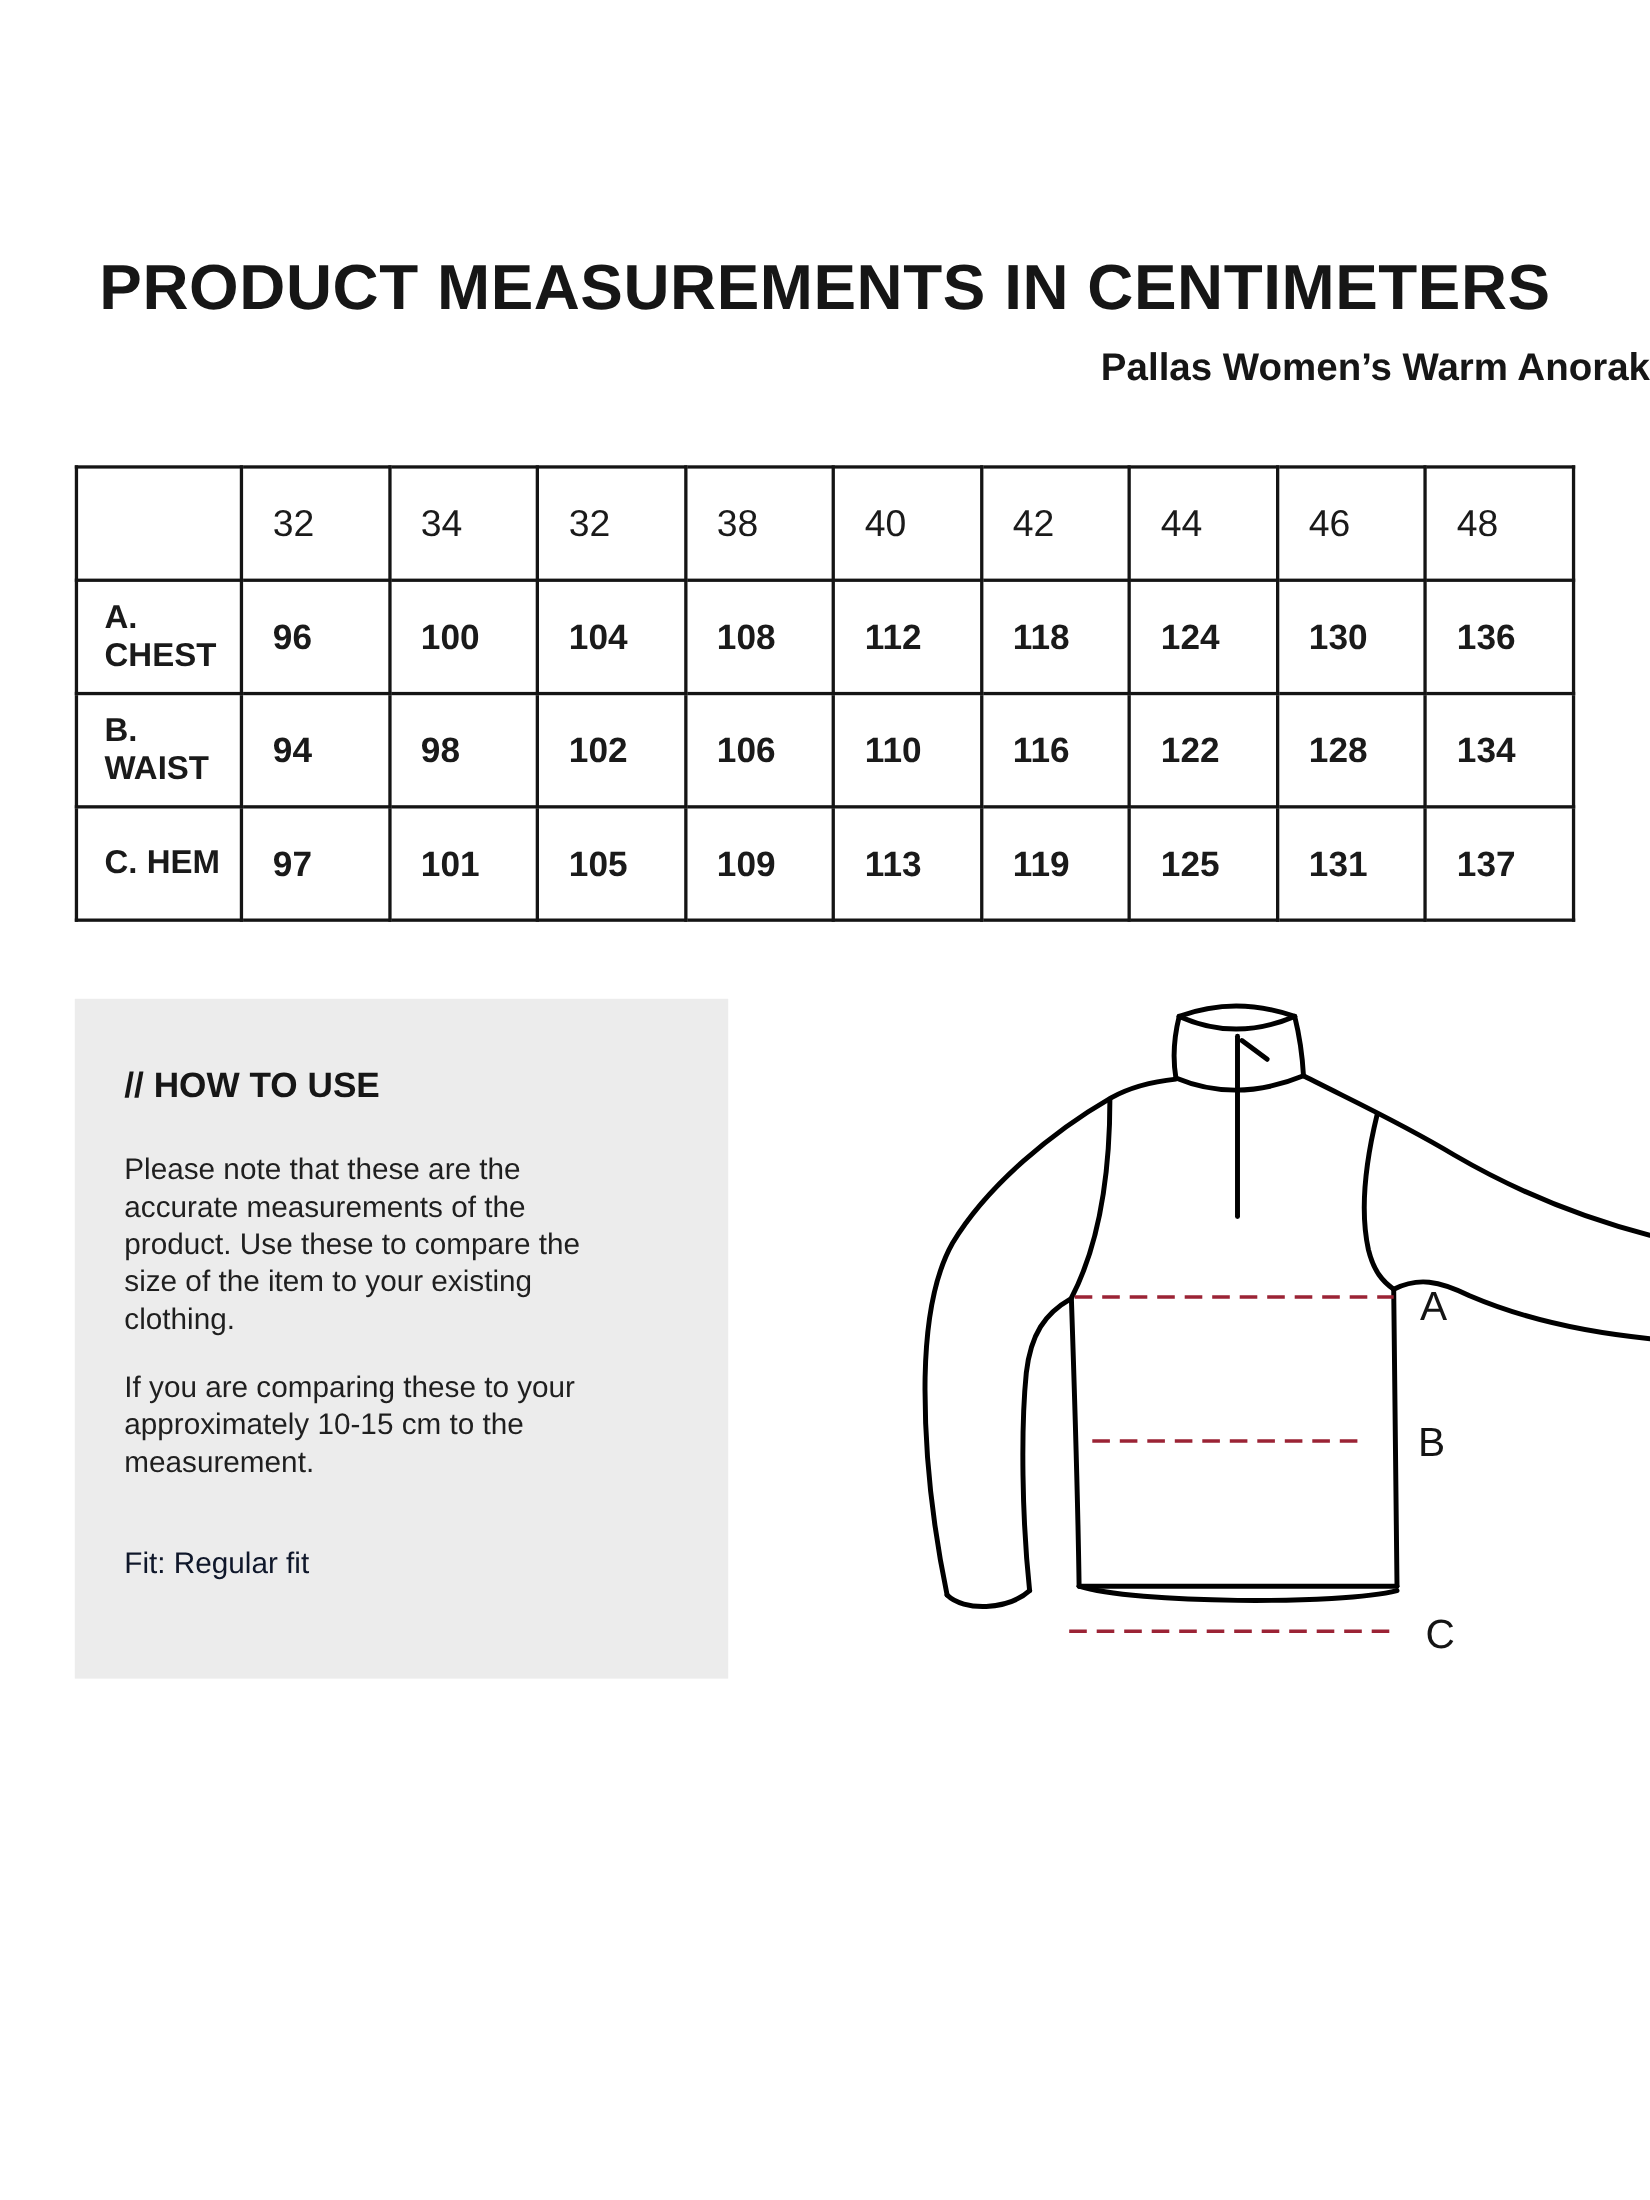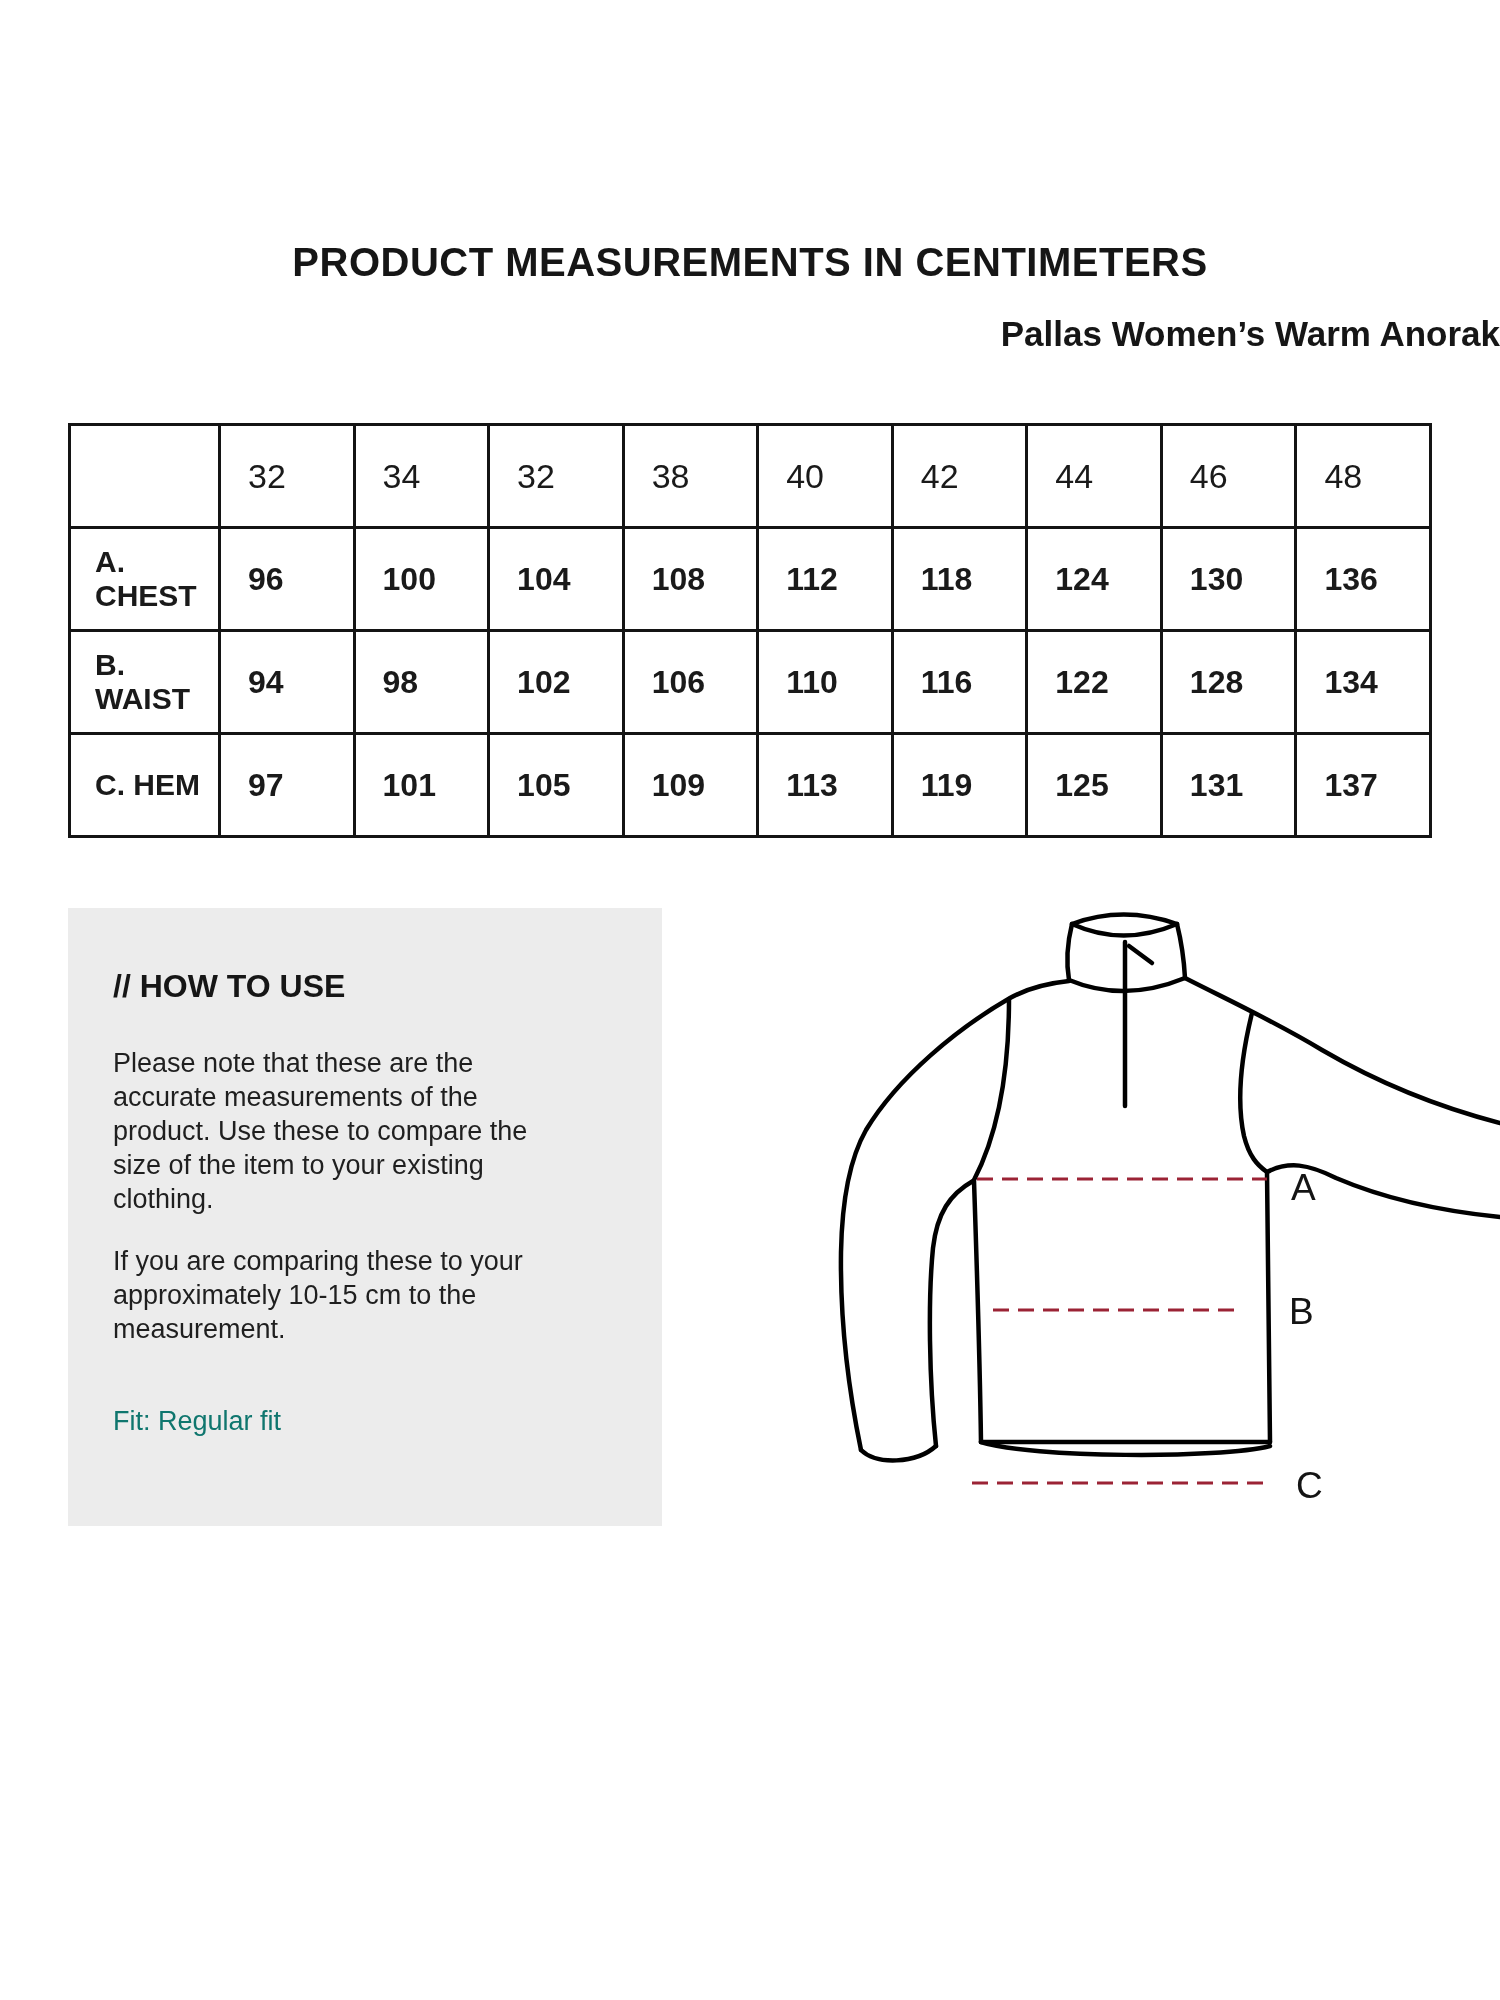--- a/index.html
+++ b/index.html
@@ -6,21 +6,21 @@
   body {
     width: 1500px; height: 2000px;
     background: #ffffff;
     font-family: "Liberation Sans", sans-serif;
     color: var(--text-color, #161616);
   }
   .page { position: relative; width: 1500px; height: 2000px; overflow: hidden; }
 
   .title {
     position: absolute; top: 236px; left: 0; width: 100%;
-    text-align: center; font-size: 40px; font-weight: 700;
+    text-align: center; font-size: 58px; font-weight: 700;
     line-height: 52px; letter-spacing: 0.5px; color: var(--text-color);
   }
   .subtitle {
     position: absolute; top: 314px; left: 0; width: 100%;
     text-align: right; font-size: 35px; font-weight: 700;
     line-height: 40px; color: var(--text-color);
   }
 
   table.sizes {
     position: absolute; left: 68px; top: 423px;
@@ -51,21 +51,21 @@
   }
   .howto p { margin: 0; }
   .howto .para1 { margin-top: 40px; }
   .howto .para2 { margin-top: 28px; }
   .howto .ln {
     display: block; font-size: 27px; font-weight: 400;
     line-height: 34px; color: #1f1f1f;
   }
   .howto .fit {
     margin-top: 58px; font-size: 27px; font-weight: 400;
-    line-height: 34px; color: #0f766e;
+    line-height: 34px; color: #0f172a;
   }
 
   svg.diagram { position: absolute; left: 0; top: 0; width: 1500px; height: 2000px; }
   svg.diagram .garment path { fill: none; stroke: var(--line-color, #000); stroke-width: 4.5; stroke-linecap: round; stroke-linejoin: round; }
   svg.diagram .measures path { fill: none; stroke: var(--dash-color, #9B2335); stroke-width: 3.2; stroke-dasharray: 16 9; }
   svg.diagram text { font-family: "Liberation Sans", sans-serif; font-size: 37px; font-weight: 500; fill: #141414; }
 </style>
 </head>
 <body>
 

